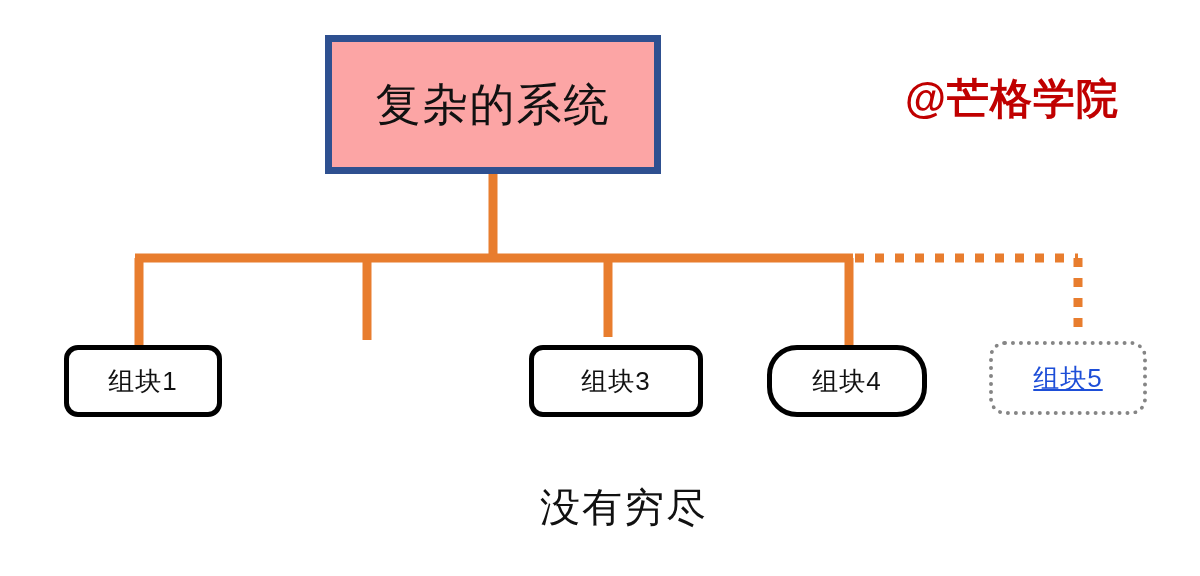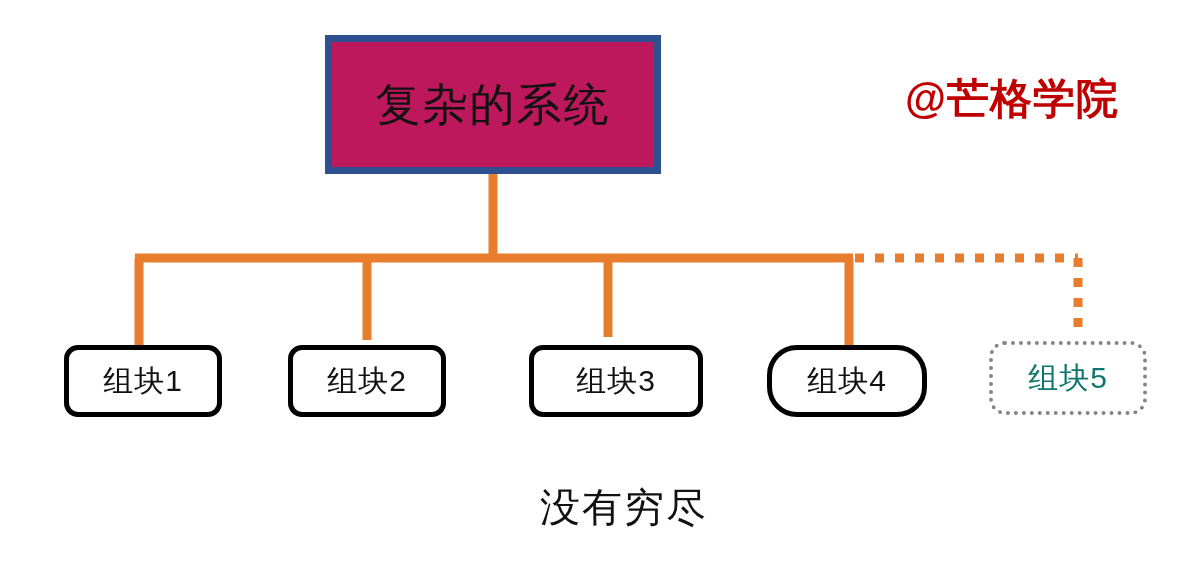--- a/index.html
+++ b/index.html
@@ -28,21 +28,21 @@
 
   
   .root-box {
     position: absolute;
     left: 325px;
     top: 35px;
     width: 336px;
     height: 139px;
     box-sizing: border-box;
     border: 7px solid #2E5090;
-    background: #be185d;
+    background: #fca5a5;
     display: flex;
     align-items: center;
     justify-content: center;
   }
   .root-label {
     font-size: 45px;
     color: #111111;
     letter-spacing: 2px;
     line-height: 1;
     white-space: nowrap;
@@ -67,37 +67,38 @@
     position: absolute;
     box-sizing: border-box;
     height: 72px;
     background: #ffffff;
     border-radius: 14px;
     display: flex;
     align-items: center;
     justify-content: center;
   }
   .leaf .leaf-label {
-    font-size: 30px;
+    font-size: 26px;
     line-height: 1;
     white-space: nowrap;
     letter-spacing: 1px;
   }
   .leaf.solid {
     border: 5px solid #000000;
   }
   .leaf.solid .leaf-label {
     color: #111111;
   }
   .leaf.ghost {
     border: 4px dotted #858585;
     border-radius: 16px;
   }
   .leaf.ghost .leaf-label {
-    color: #0f766e;
+    color: #1d4ed8;
+    text-decoration: underline;
   }
 
   #leaf-0 { left: 64px;  top: 345px; width: 158px; }
   #leaf-1 { left: 288px; top: 345px; width: 158px; }
   #leaf-2 { left: 529px; top: 345px; width: 174px; }
   #leaf-3 { left: 767px; top: 345px; width: 160px; border-radius: 30px; }
   #leaf-4 { left: 989px; top: 341px; width: 158px; height: 74px; }
 
   
   .caption {
@@ -152,23 +153,20 @@
   </svg>
 
   <div class="root-box">
     <span class="root-label">复杂的系统</span>
   </div>
 
 
   <div class="leaf solid" id="leaf-0">
     <span class="leaf-label">组块1</span>
   </div>
-  <div class="leaf solid" id="leaf-1">
-    <span class="leaf-label">组块2</span>
-  </div>
   <div class="leaf solid" id="leaf-2">
     <span class="leaf-label">组块3</span>
   </div>
   <div class="leaf solid" id="leaf-3">
     <span class="leaf-label">组块4</span>
   </div>
   <div class="leaf ghost" id="leaf-4">
     <span class="leaf-label">组块5</span>
   </div>
 

